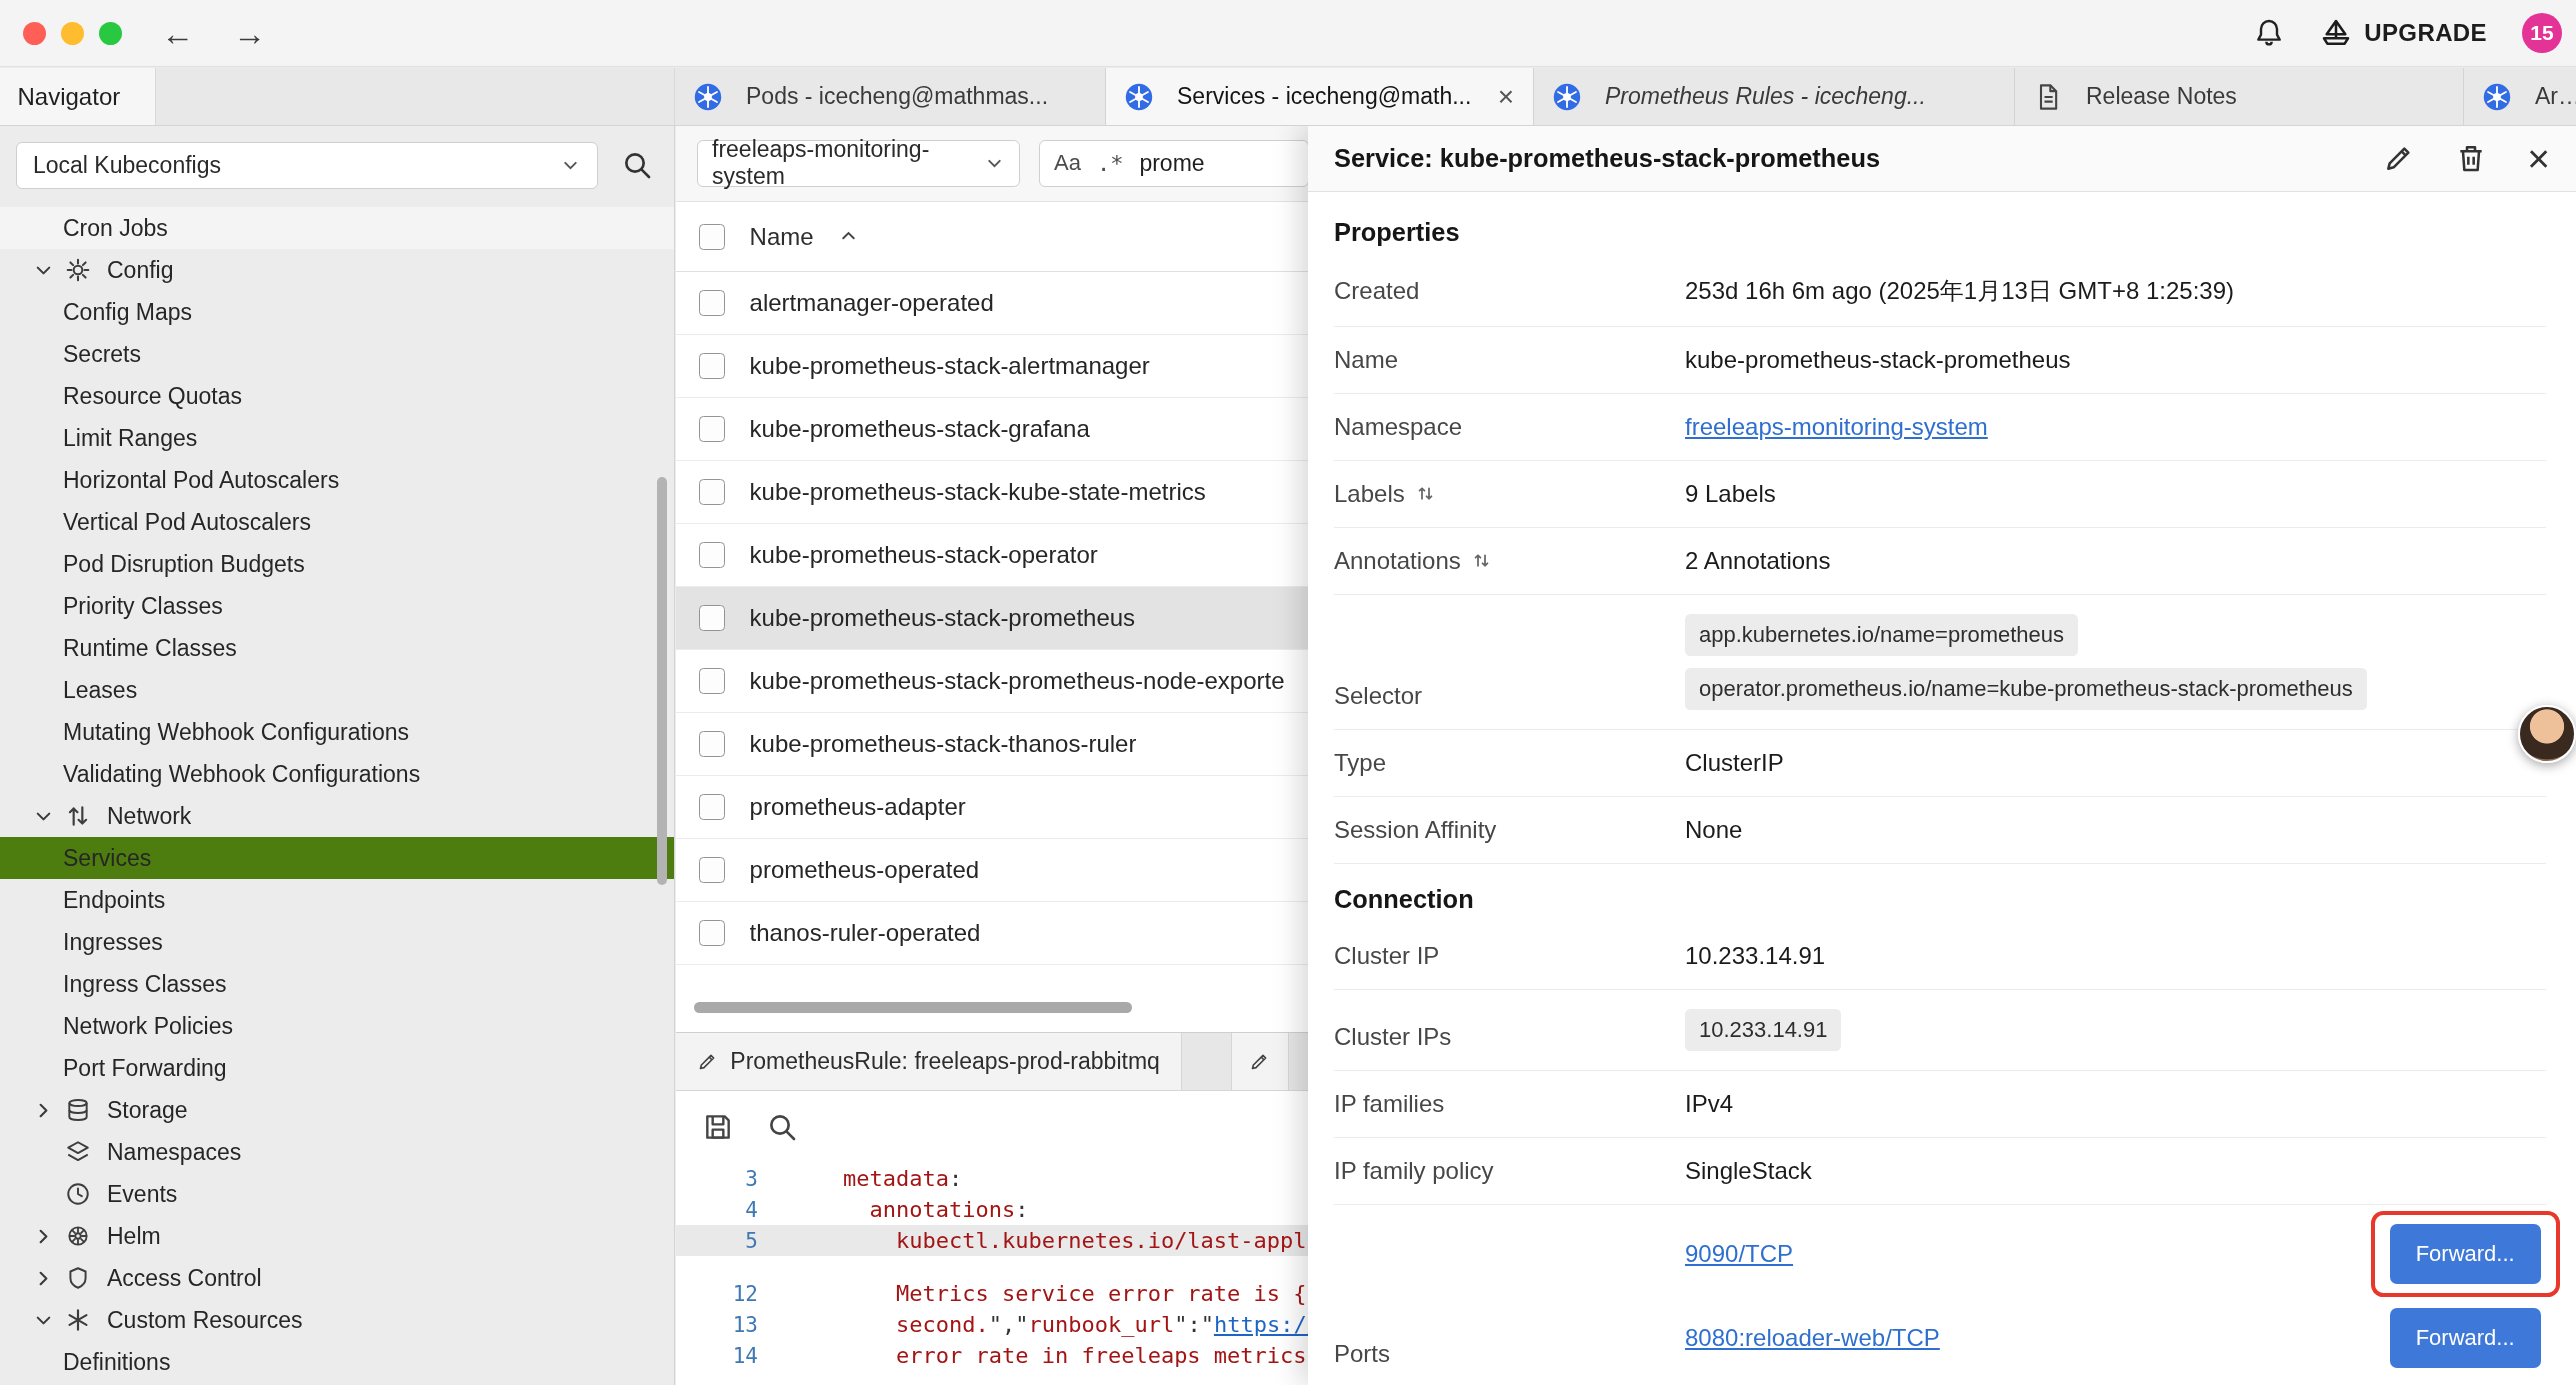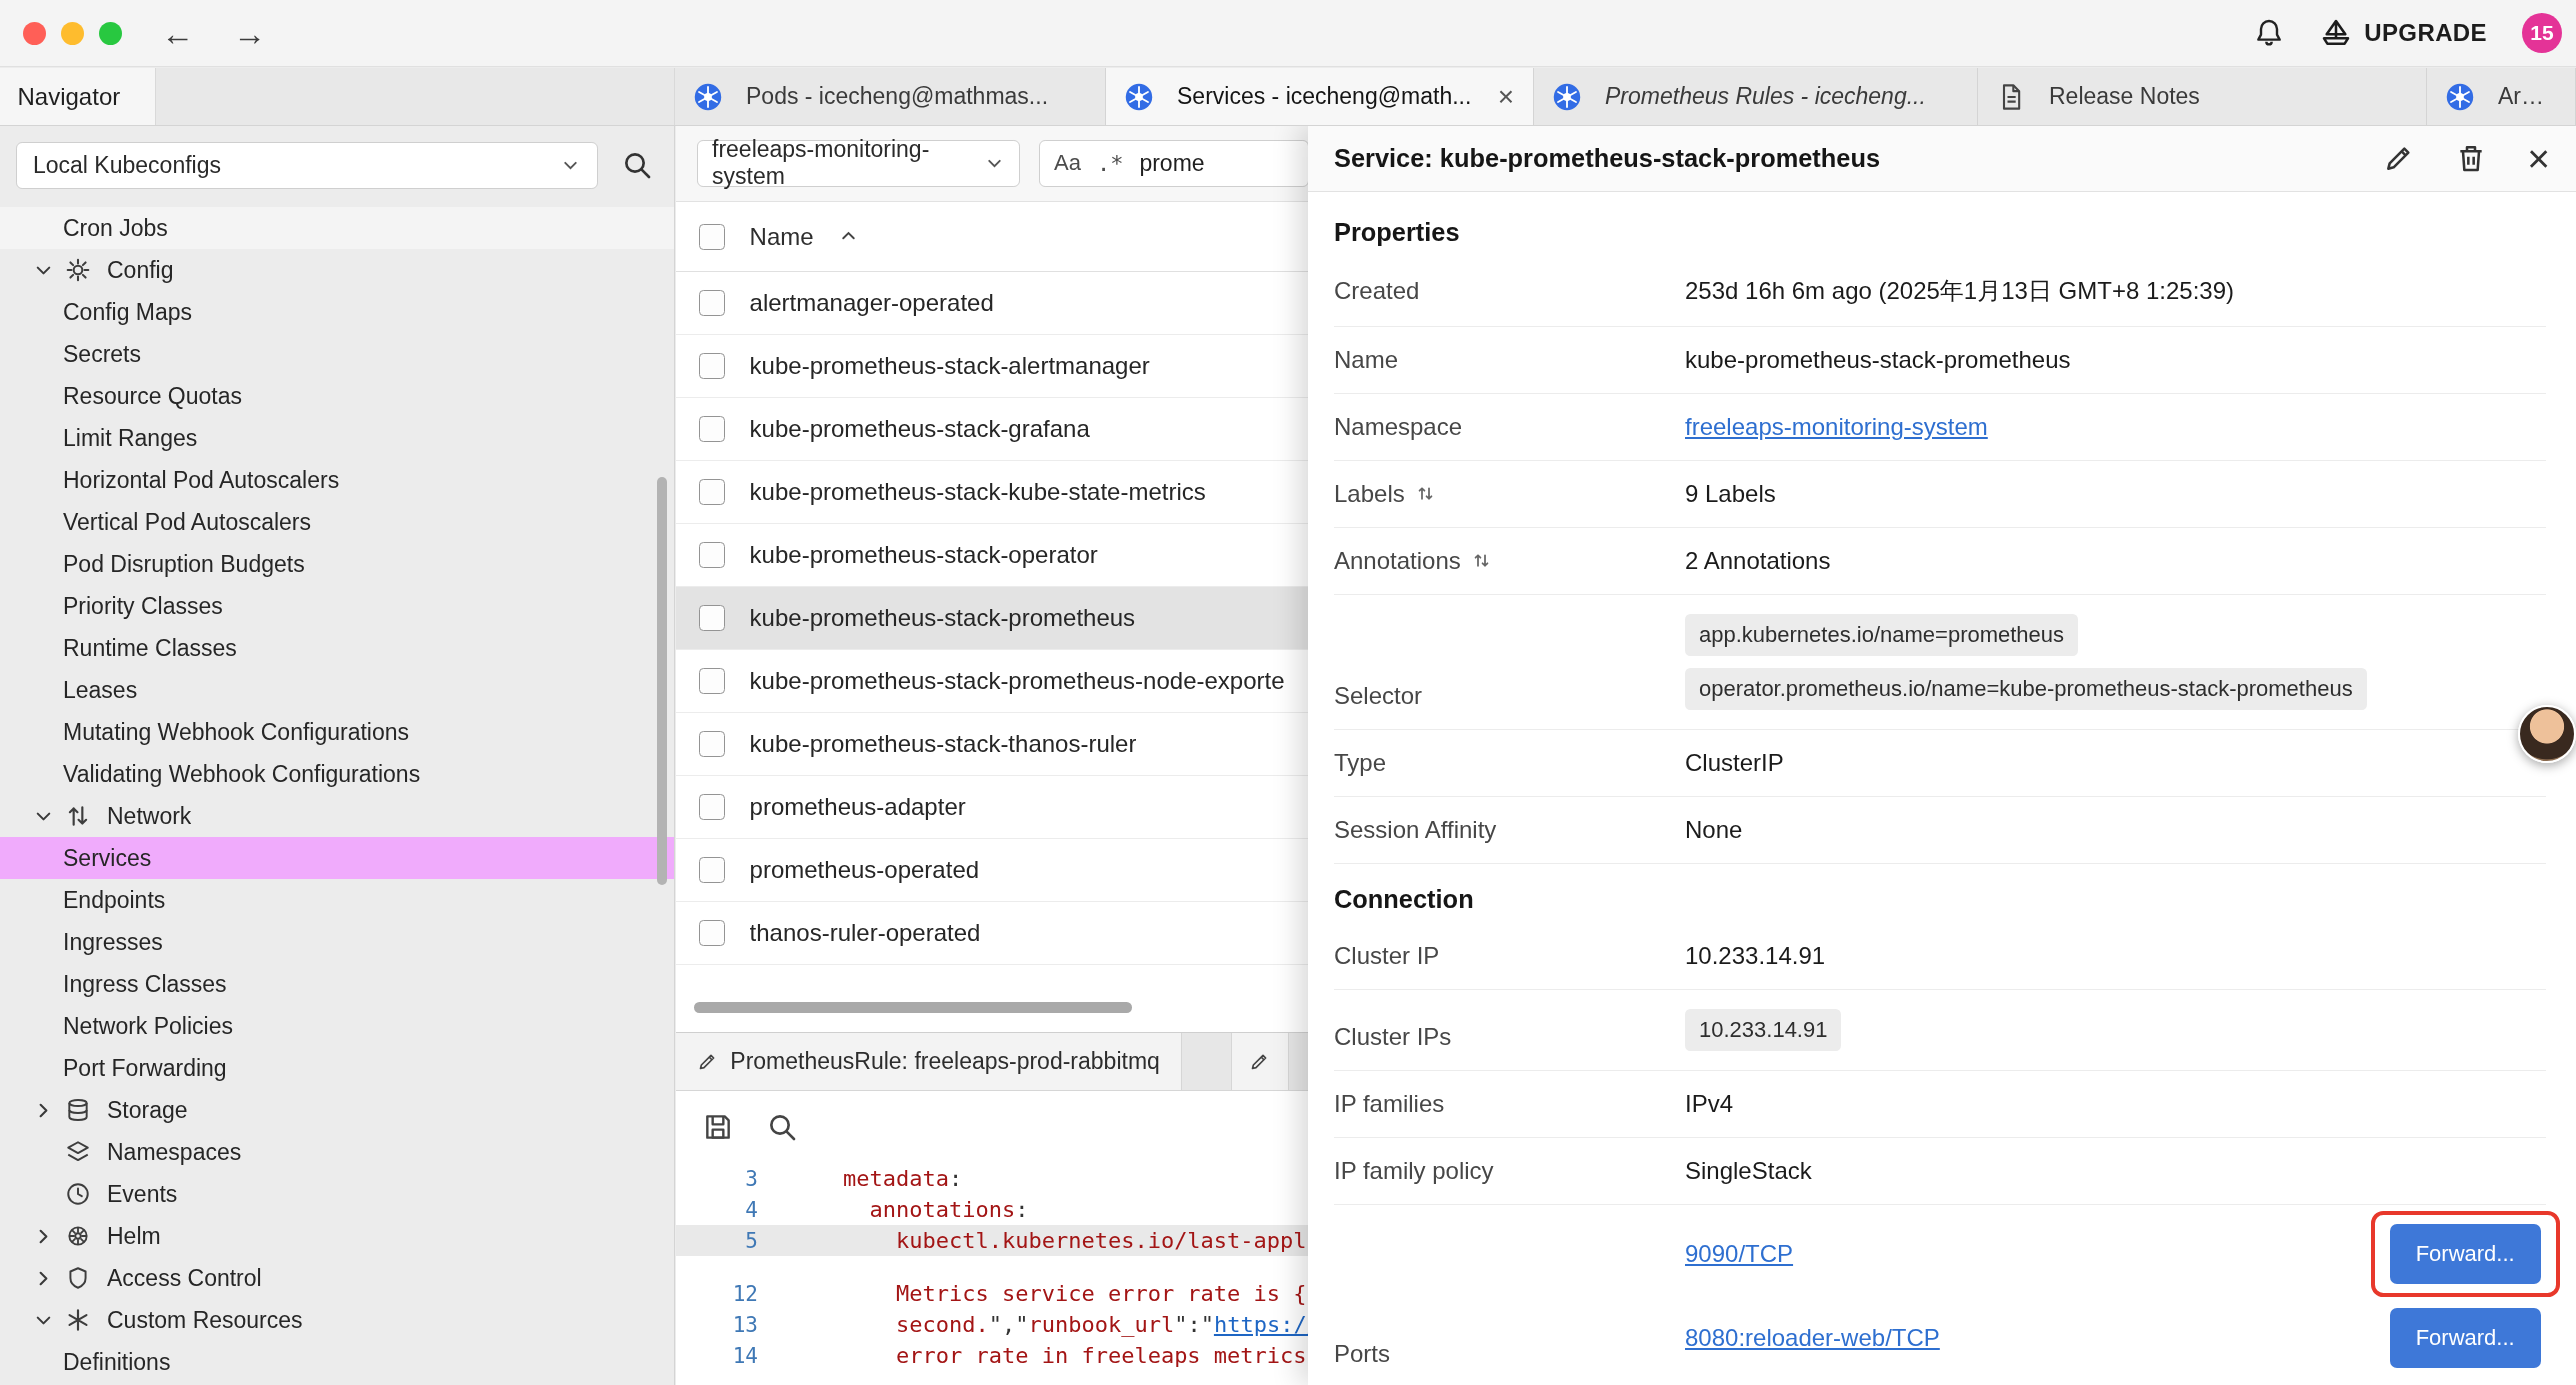--- a/index.html
+++ b/index.html
@@ -23,21 +23,21 @@
   .tabstrip{position:absolute;left:0;top:68px;width:100%;height:58px;background:#e8e8e8;
     border-bottom:0.9px solid #d4d4d4;display:flex;z-index:6}
   .nav-tab{width:156px;background:#f6f6f6;border-right:0.9px solid #d9d9d9;display:flex;
     align-items:center;padding-left:17.5px;font-size:24px;color:#1f1f1f}
   .tabstrip-gap{width:519px;border-right:0.9px solid #d9d9d9}
   .tabs{display:flex;flex:1;overflow:hidden}
   .tab{display:flex;align-items:center;gap:24px;padding:0 19px;border-right:0.9px solid #d4d4d4;
     font-size:23px;color:#3a3a3a;background:#e8e8e8;white-space:nowrap;overflow:hidden;flex:none}
   .tabs .tab:nth-child(1){width:431px}
   .tabs .tab:nth-child(2){width:428px}
-  .tabs .tab:nth-child(3){width:444px}
+  .tabs .tab:nth-child(3){width:481px}
   .tabs .tab:nth-child(4){width:449px}
   .tabs .tab:nth-child(5){width:149px}
   .tab.active{background:#f7f7f7;color:#141414}
   .tab.italic .tab-label{font-style:italic}
   .tab-label{overflow:hidden;text-overflow:ellipsis}
   .tab-close{margin-left:auto;font-size:28px;color:#555;line-height:1}
 
   
   .icon{display:inline-flex;width:28px;height:28px;flex:none;align-items:center;justify-content:center}
   .icon svg{width:100%;height:100%}
@@ -45,21 +45,21 @@
   .icon.lg{width:32px;height:32px}
 
   
   .sidebar{position:absolute;left:0;top:125px;width:675px;bottom:0;background:#ececec;
     border-right:0.9px solid #d4d4d4;overflow:hidden}
   .kubeconfig-row{display:flex;align-items:center;gap:23px;padding:16.7px 21px 16.7px 16px}
   .kubeconfig-select{flex:1;height:47px;background:#fff;border:0.9px solid #cfcfcf;border-radius:6.1px;
     display:flex;align-items:center;justify-content:space-between;padding:0 16px;font-size:23px;color:#2a2a2a}
   .tree{position:absolute;top:82px;left:0;right:0;bottom:0;overflow:hidden}
   .tree-item{height:42px;display:flex;align-items:center;font-size:23px;color:#262626;position:relative}
-  .tree-item.selected{background:#f0abfc}
+  .tree-item.selected{background:#4d7c0f}
   .tree-item.hover{background:#f4f4f4}
   .tree-chevron{position:absolute;left:32px;width:23px;height:23px;display:flex}
   .tree-chevron svg{width:23px;height:23px}
   .tree-chevron.rot svg{transform:rotate(-90deg)}
   .tree-icon{position:absolute;left:65px;width:26px;height:26px;display:flex}
   .tree-icon svg{width:26px;height:26px}
   .tree-item.d1 .tree-label{padding-left:107px}
   .tree-item.d2 .tree-label{padding-left:63px}
   .tree-label{white-space:nowrap;overflow:hidden}
   .sb-scroll{position:absolute;right:7px;top:352px;width:10.5px;height:408px;background:#b3b3b3;border-radius:5.3px}

